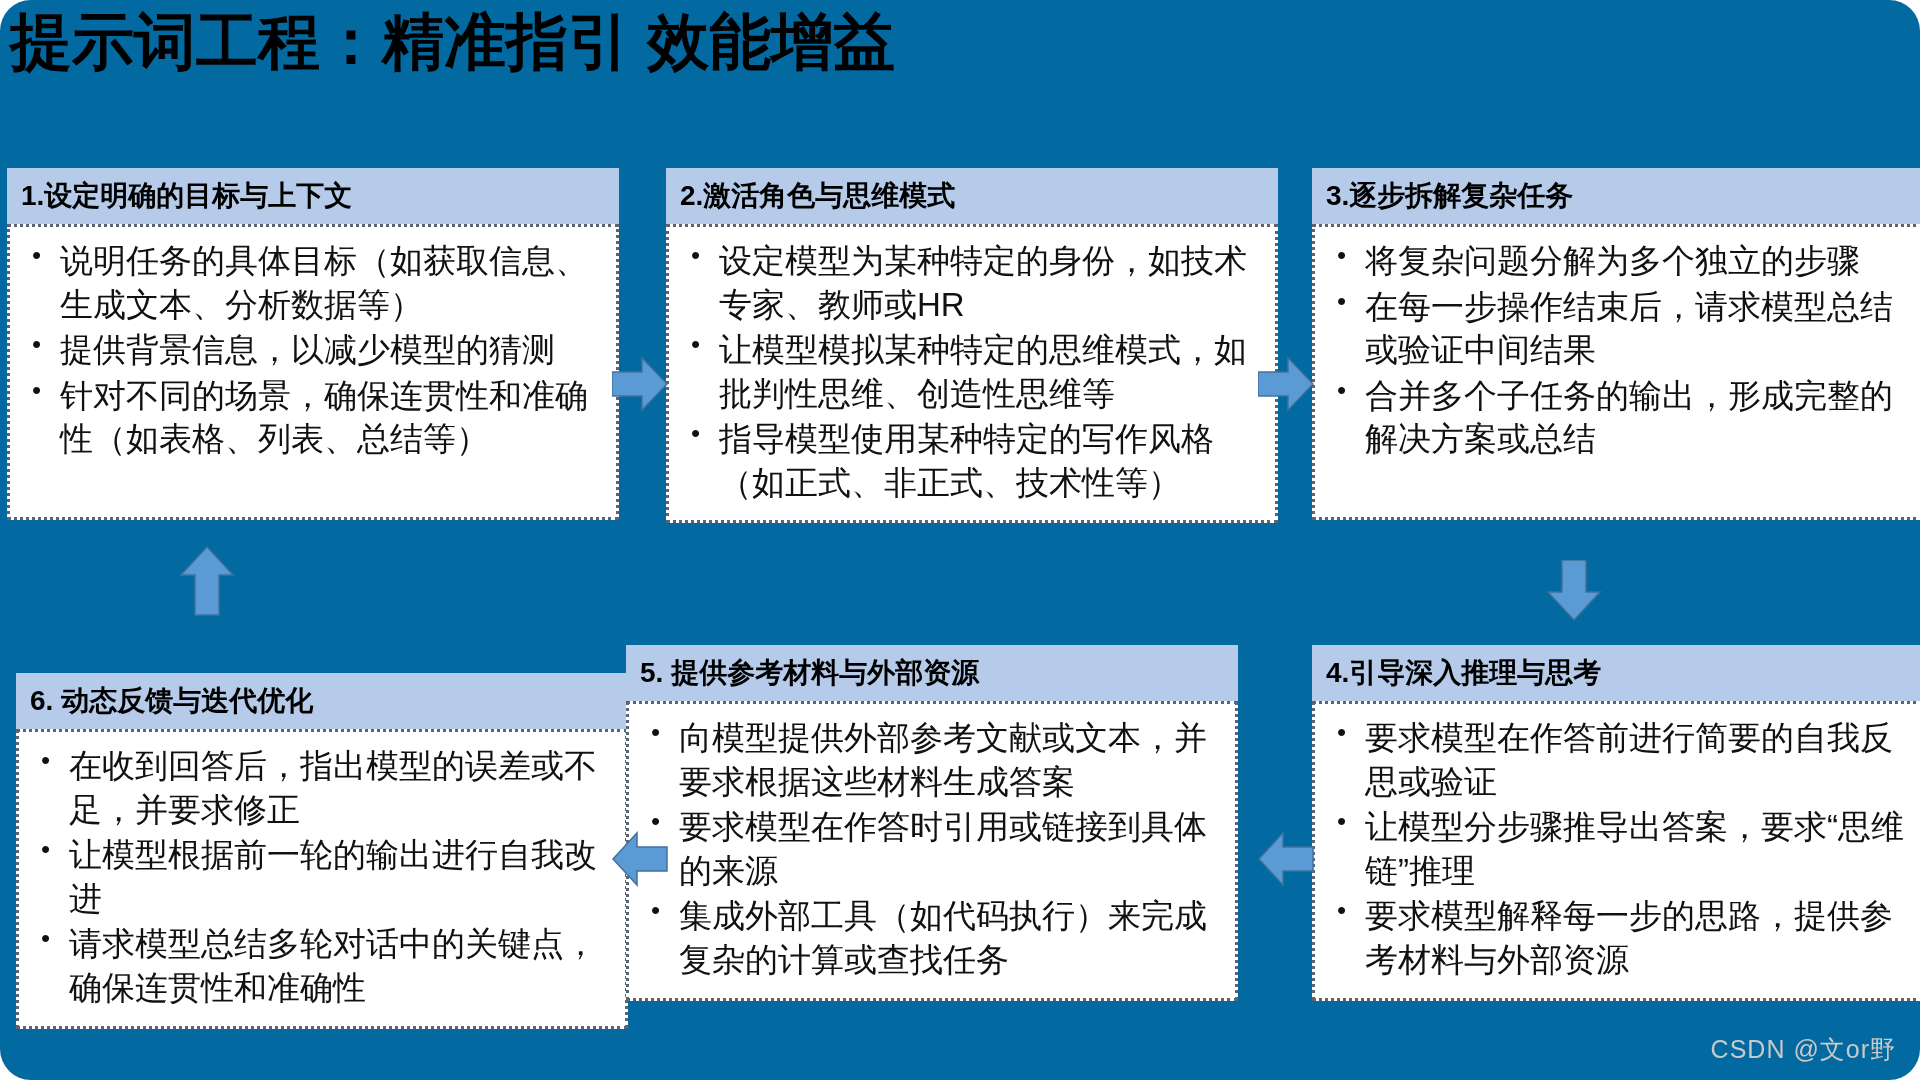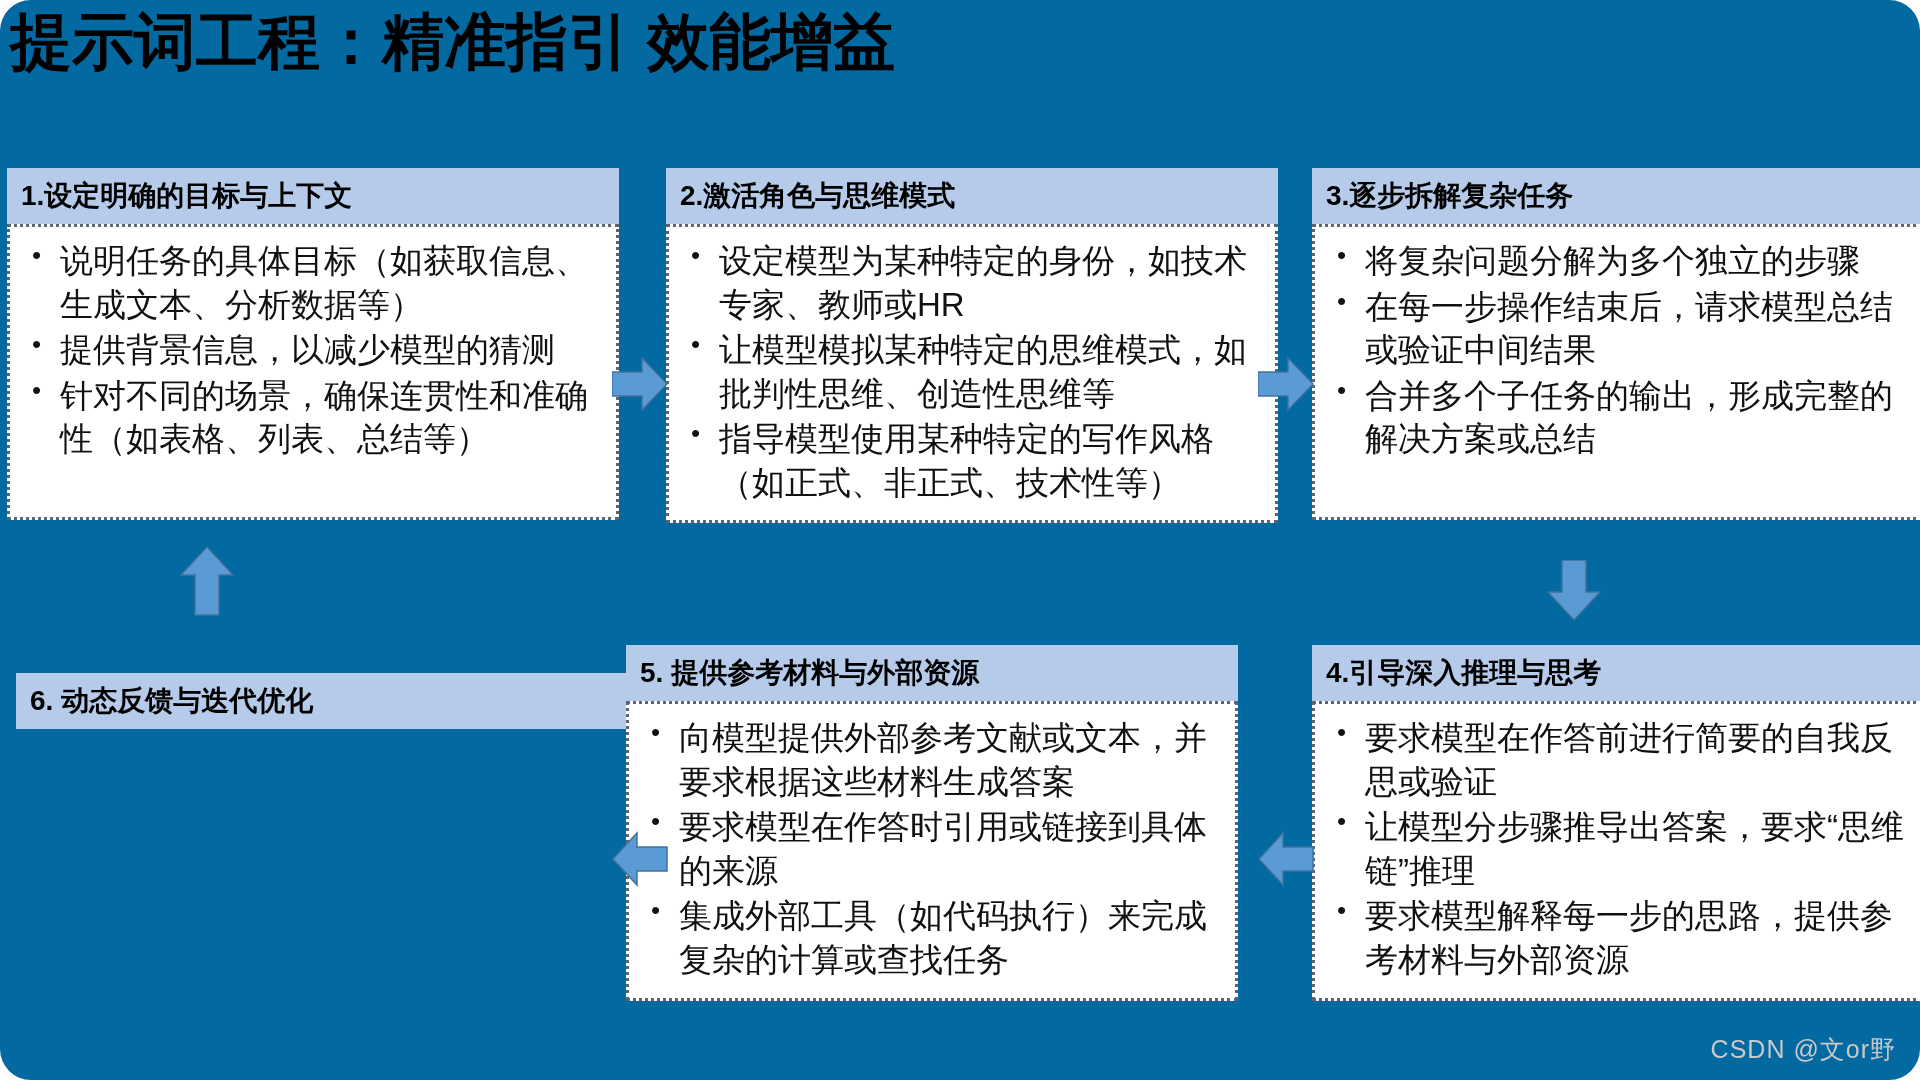--- a/index.html
+++ b/index.html
@@ -141,20 +141,27 @@
       <ul class="bullets">
         <li>将复杂问题分解为多个独立的步骤</li>
         <li>在每一步操作结束后，请求模型总结或验证中间结果</li>
         <li>合并多个子任务的输出，形成完整的解决方案或总结</li>
       </ul>
     </div>
   </div>
 
   <div class="card" id="card-6">
     <div class="card-header">6. 动态反馈与迭代优化</div>
+    <div class="card-body">
+      <ul class="bullets">
+        <li>在收到回答后，指出模型的误差或不足，并要求修正</li>
+        <li>让模型根据前一轮的输出进行自我改进</li>
+        <li>请求模型总结多轮对话中的关键点，确保连贯性和准确性</li>
+      </ul>
+    </div>
   </div>
 
   <div class="card" id="card-5">
     <div class="card-header">5. 提供参考材料与外部资源</div>
     <div class="card-body">
       <ul class="bullets">
         <li>向模型提供外部参考文献或文本，并要求根据这些材料生成答案</li>
         <li>要求模型在作答时引用或链接到具体的来源</li>
         <li>集成外部工具（如代码执行）来完成复杂的计算或查找任务</li>
       </ul>

